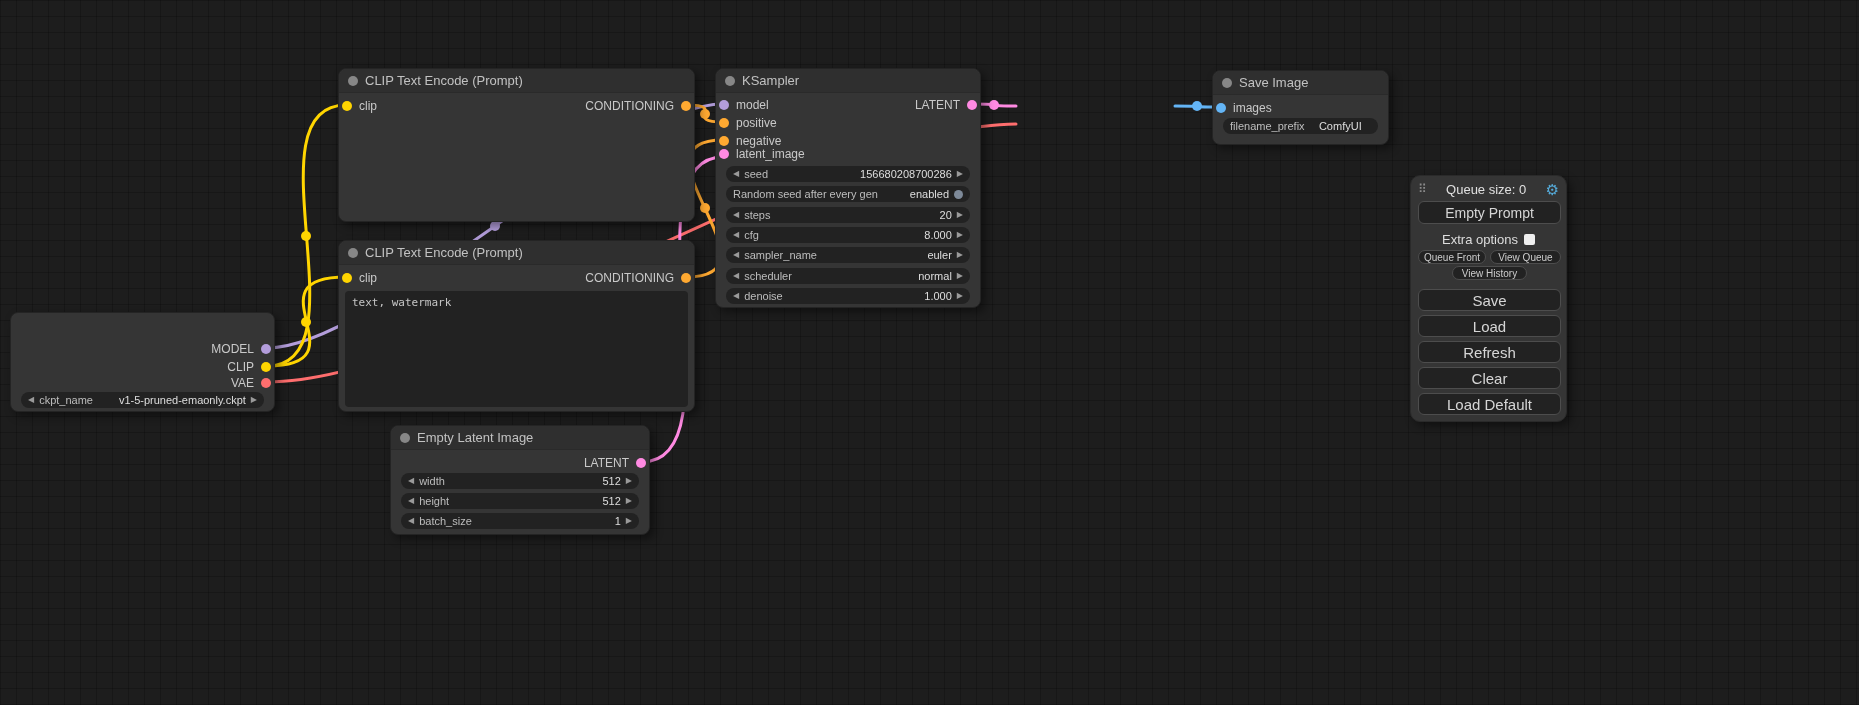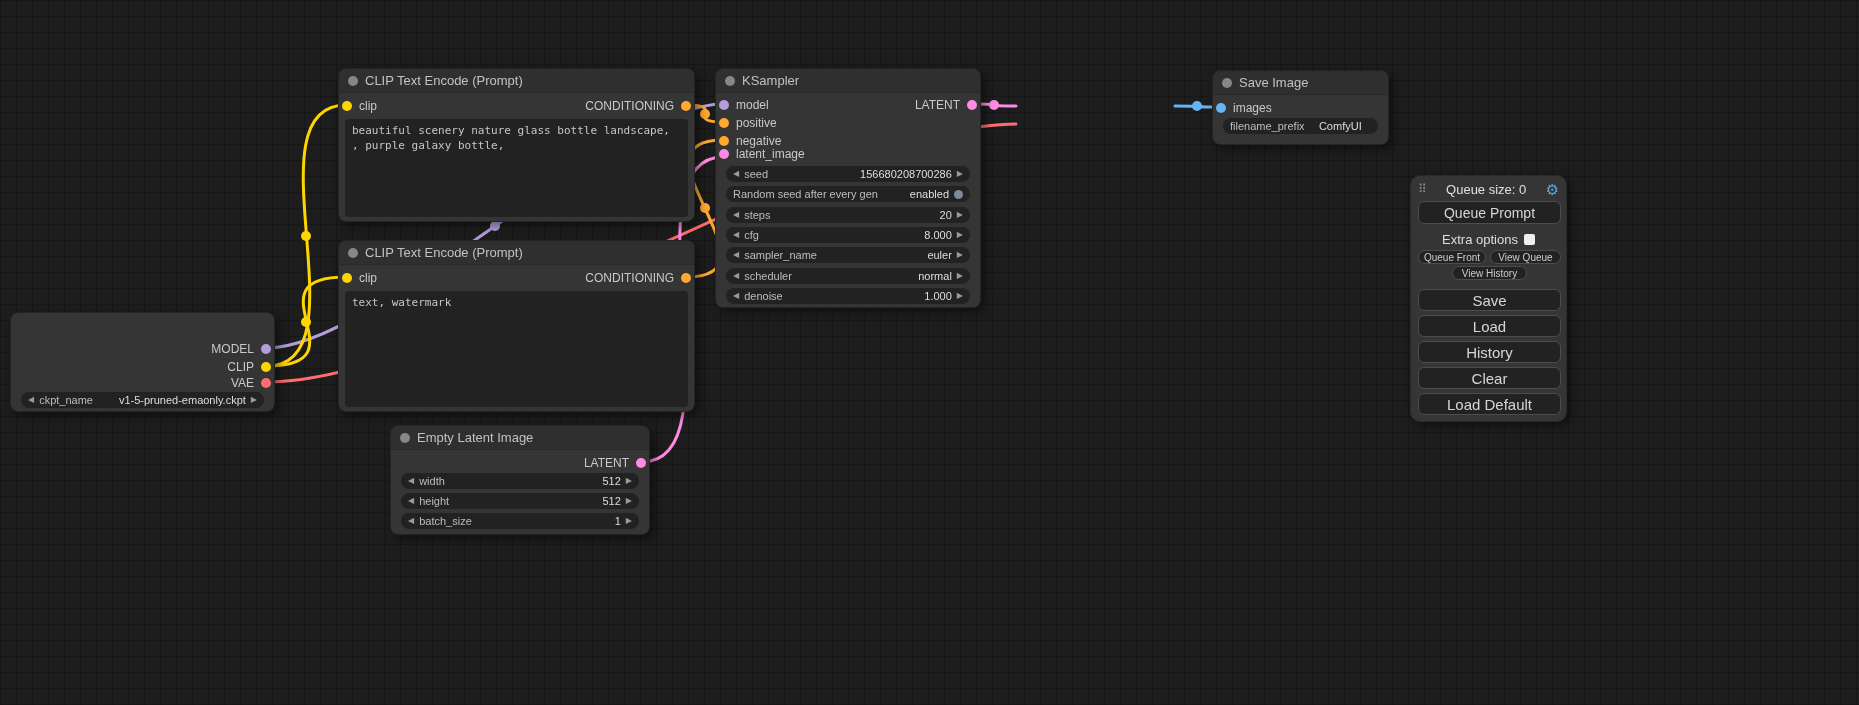--- a/index.html
+++ b/index.html
@@ -105,21 +105,20 @@
     <div class="ntitle">
       <span class="ndot"></span>
       <span class="ntext">CLIP Text Encode (Prompt)</span>
     </div>
     <div class="slot" style="top:28px">
       <span class="port pl" style="background: rgb(255, 213, 0);"></span>
       <span class="lbl-in">clip</span>
       <span class="lbl-out">CONDITIONING</span>
       <span class="port pr" style="background: rgb(255, 169, 49);"></span>
     </div>
-    <div class="textarea" style="top:50px;height:98px">beautiful scenery nature glass bottle landscape, , purple galaxy bottle,</div>
   </div>
 
   <div class="node" style="left:338px;top:240px;width:357px;height:172px">
     <div class="ntitle">
       <span class="ndot"></span>
       <span class="ntext">CLIP Text Encode (Prompt)</span>
     </div>
     <div class="slot" style="top:28px">
       <span class="port pl" style="background: rgb(255, 213, 0);"></span>
       <span class="lbl-in">clip</span>
@@ -239,28 +238,28 @@
       <span class="wvalue center">ComfyUI</span>
     </div>
   </div>
 
   <div class="menu">
     <div class="menu-header">
       <span class="mhandle">⠿</span>
       <span class="mqueue">Queue size: 0</span>
       <span class="mgear" style="color: rgb(85, 170, 216);">⚙</span>
     </div>
-    <div class="btn qp">Queue Prompt</div>
+    <div class="btn qp">Empty Prompt</div>
     <div class="extra">
       <span>Extra options</span>
       <span class="checkbox"></span>
     </div>
     <div class="sbtn" style="left:7px;top:74px;width:68px">Queue Front</div>
     <div class="sbtn" style="left:79px;top:74px;width:71px">View Queue</div>
     <div class="sbtn" style="left:41px;top:90px;width:75px">View History</div>
     <div class="btn big" style="top:113px">Save</div>
     <div class="btn big" style="top:139px">Load</div>
-    <div class="btn big" style="top:165px">History</div>
+    <div class="btn big" style="top:165px">Refresh</div>
     <div class="btn big" style="top:191px">Clear</div>
     <div class="btn big" style="top:217px">Load Default</div>
   </div>
 
 </div>
 
 </body></html>

